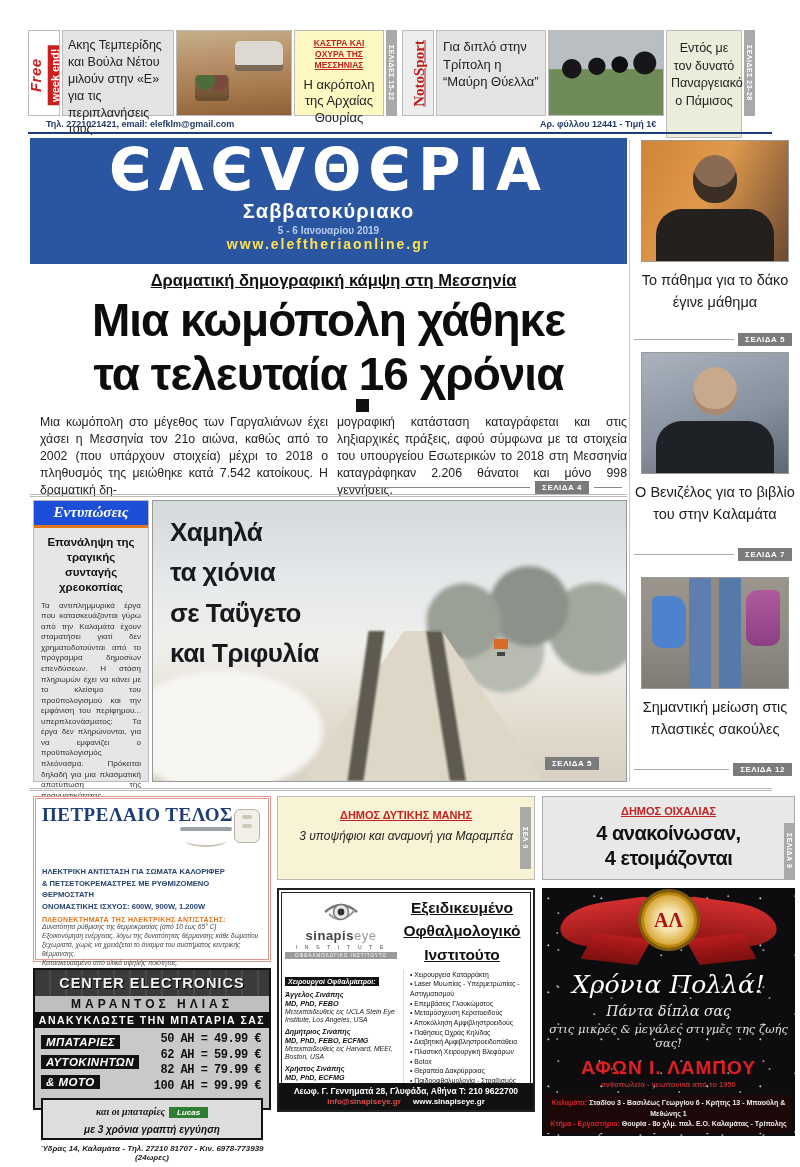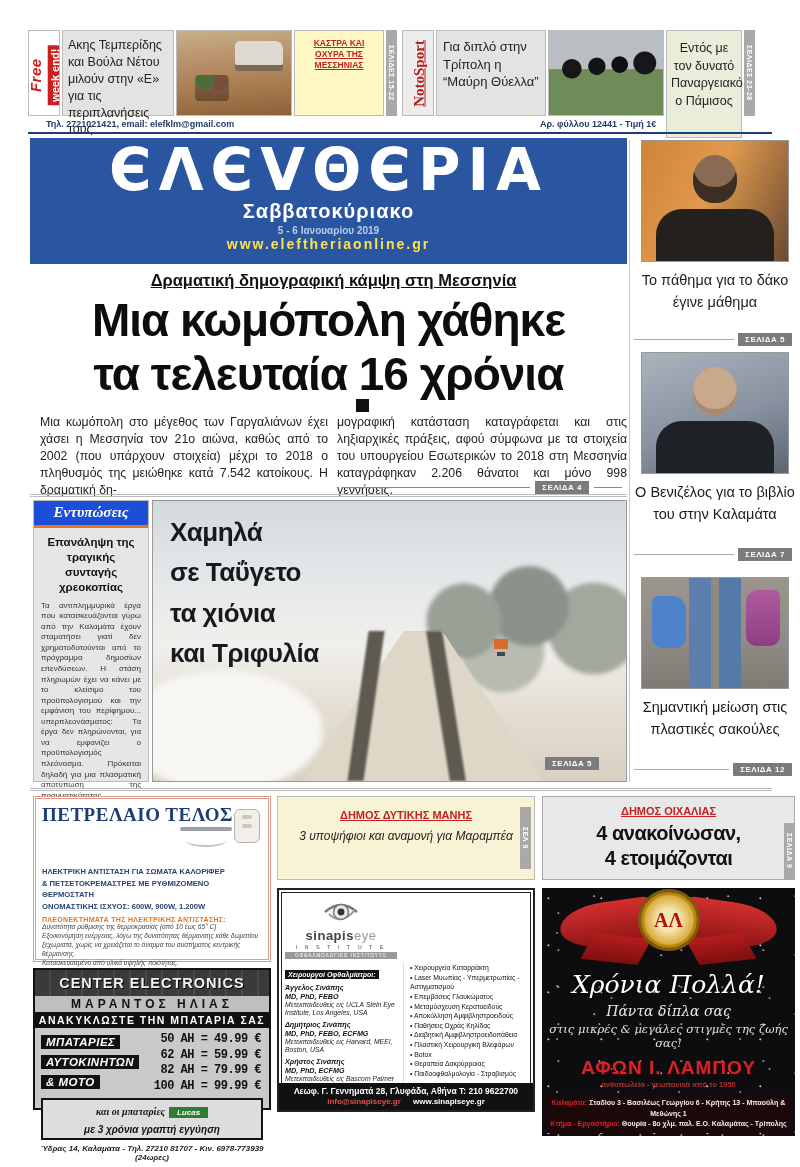--- a/index.html
+++ b/index.html
@@ -208,20 +208,21 @@
       <span id="fw-week"><span>week</span> <span>end!</span></span>
     </div>
   </div>
   <div class="abs strip-box" id="teaser1">Ακης Τεμπερίδης και Βούλα Νέτου μιλούν στην «Ε» για τις περιπλανήσεις τους</div>
   <div class="abs strip-box" id="photo-desert">
     <div class="car"></div>
     <div class="fig"></div>
   </div>
   <div class="abs strip-box" id="kastra">
     <div class="kk">ΚΑΣΤΡΑ ΚΑΙ ΟΧΥΡΑ ΤΗΣ ΜΕΣΣΗΝΙΑΣ</div>
+    <div class="kt">Η ακρόπολη της Αρχαίας Θουρίας</div>
   </div>
   <div class="abs vbadge" id="badge-left">ΣΕΛΙΔΕΣ 15-22</div>
 
   <div class="abs strip-box" id="ns-block">
     <div id="ns-inner">NotoSport</div>
   </div>
   <div class="abs strip-box" id="teaser2">Για διπλό στην Τρίπολη η “Μαύρη Θύελλα”</div>
   <div class="abs strip-box" id="photo-soccer"></div>
   <div class="abs strip-box" id="pamisos">Εντός με τον δυνατό Παναργειακό ο Πάμισος</div>
   <div class="abs vbadge" id="badge-right">ΣΕΛΙΔΕΣ 23-28</div>
@@ -295,22 +296,22 @@
   <div class="abs" id="snow">
     <div class="trees"></div>
     <div class="bank-l"></div>
     <div class="road"></div>
     <div class="trk1"></div>
     <div class="trk2"></div>
     <div class="sign"></div>
   </div>
   <div class="abs" id="snow-head">
     <div>Χαμηλά</div>
+    <div>τα χιόνια</div>
     <div>σε Ταΰγετο</div>
-    <div>τα χιόνια</div>
     <div>και Τριφυλία</div>
   </div>
   <span class="abs pbadge" id="snow-pg">ΣΕΛΙΔΑ 5</span>
   <div class="abs" id="rule-low"></div>
 
   <div class="abs" id="petrol">
     <div id="petrol-title">ΠΕΤΡΕΛΑΙΟ ΤΕΛΟΣ</div>
     <div id="heater">
       <div class="rod"></div>
       <div class="ctrl">
@@ -376,20 +377,25 @@
       <div id="sin-logo">
         <svg id="sin-eye" width="40" height="32" viewBox="0 0 40 32">
           <path d="M4 16 Q20 2 36 16" fill="none" stroke="#777" stroke-width="2.4"></path>
           <path d="M8 18 Q20 30 34 14" fill="none" stroke="#999" stroke-width="2"></path>
           <circle cx="20" cy="16" r="7.5" fill="#e8e8e8" stroke="#777" stroke-width="1.5"></circle>
           <circle cx="20" cy="16" r="3.4" fill="#333"></circle>
         </svg>
         <div id="sin-brand"><span class="b1">sinapis</span><span class="b2">eye</span></div>
         <div id="sin-inst">I N S T I T U T E</div>
         <div id="sin-sub">ΟΦΘΑΛΜΟΛΟΓΙΚΟ ΙΝΣΤΙΤΟΥΤΟ</div>
+      </div>
+      <div id="sin-title">
+        <div>Εξειδικευμένο</div>
+        <div>Οφθαλμολογικό</div>
+        <div>Ινστιτούτο</div>
       </div>
     </div>
     <div id="sin-cols">
       <div id="sin-docs">
         <span id="sin-doc-head">Χειρουργοί Οφθαλμίατροι:</span>
         <div class="doc-name">Άγγελος Σινάπης</div>
         <div class="doc-creds">MD, PhD, FEBO</div>
         <div class="doc-note">Μετεκπαιδευθείς εις UCLA Stein Eye Institute, Los Angeles, USA</div>
         <div class="doc-name">Δημήτριος Σινάπης</div>
         <div class="doc-creds">MD, PhD, FEBO, ECFMG</div>

